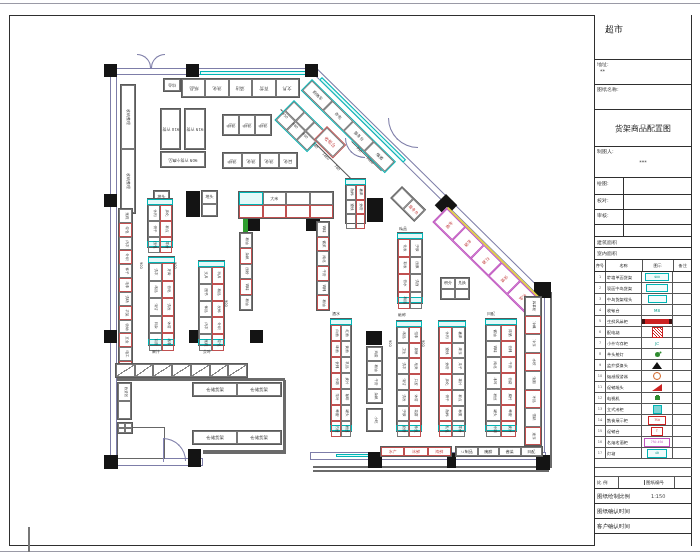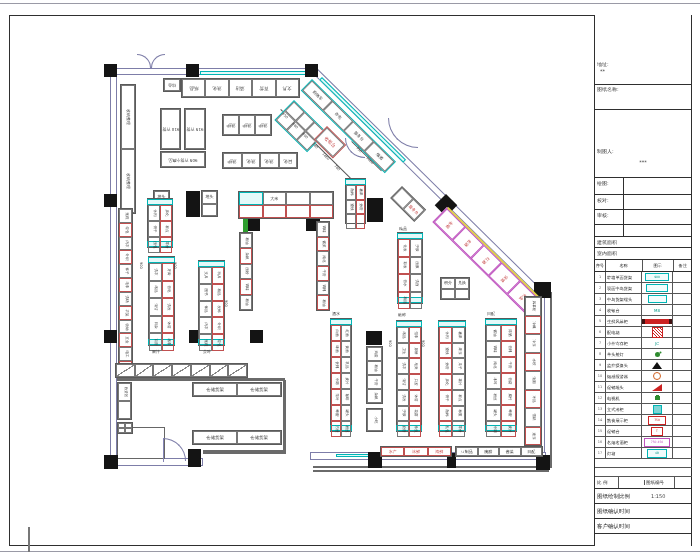--- a/index.html
+++ b/index.html
@@ -824,26 +824,32 @@
       <div class="abs" style="left: 425px; top: 340px; font-size: 3.5px; color: rgb(68, 68, 68); white-space: nowrap; transform-origin: 0px 0px; transform: rotate(90deg);">900</div>
       <div class="abs" style="left: 152px; top: 349px; font-size: 4px; color: rgb(51, 51, 51); white-space: nowrap;">果汁</div>
       <div class="abs" style="left: 203px; top: 349px; font-size: 4px; color: rgb(51, 51, 51); white-space: nowrap;">茶叶</div>
       <div class="abs" style="left: 332px; top: 311px; font-size: 4px; color: rgb(51, 51, 51); white-space: nowrap;">酒水</div>
       <div class="abs" style="left: 398px; top: 312px; font-size: 4px; color: rgb(51, 51, 51); white-space: nowrap;">散称</div>
       <div class="abs" style="left: 487px; top: 311px; font-size: 4px; color: rgb(51, 51, 51); white-space: nowrap;">日配</div>
       <div class="abs" style="left: 399px; top: 226px; font-size: 4px; color: rgb(51, 51, 51); white-space: nowrap;">精品</div>
     </div>
 
 <div class="abs" style="left:594px;top:15px;width:97px;height:531px;border-left:1.4px solid #2f2f2f;background:#fff;">
+  <div class="tb-row" style="top:0;height:45px;">
+    <div style="position:absolute;left:10px;top:8px;font-size:9px;color:#111;">超市</div>
+  </div>
   <div class="tb-row" style="top:45px;height:25px;">
     <div class="tb-lbl" style="position:absolute;left:2px;top:2px;">地址:</div>
     <div class="tb-lbl" style="position:absolute;left:5px;top:9px;">**</div>
   </div>
   <div class="tb-row" style="top:70px;height:25px;">
     <div class="tb-lbl" style="position:absolute;left:2px;top:2px;">图纸名称:</div>
+  </div>
+  <div class="tb-row" style="top:95px;height:37px;">
+    <div style="position:absolute;left:0;right:0;top:13px;text-align:center;font-size:8px;color:#111;">货架商品配置图</div>
   </div>
   <div class="tb-row" style="top:132px;height:31px;">
     <div class="tb-lbl" style="position:absolute;left:2px;top:2px;">制图人:</div>
     <div class="tb-lbl" style="position:absolute;left:0;right:0;top:13px;text-align:center;">***</div>
   </div>
   <div id="tb-sign-rows">
         <div class="tb-row" style="top: 163px; height: 17px;">
           <span class="tb-lbl" style="position: absolute; left: 2px; top: 3px;">绘图:</span>
           <div style="position: absolute; left: 28px; top: 0px; bottom: 0px; border-left: 0.7px solid rgb(47, 47, 47);"></div>
         </div>

